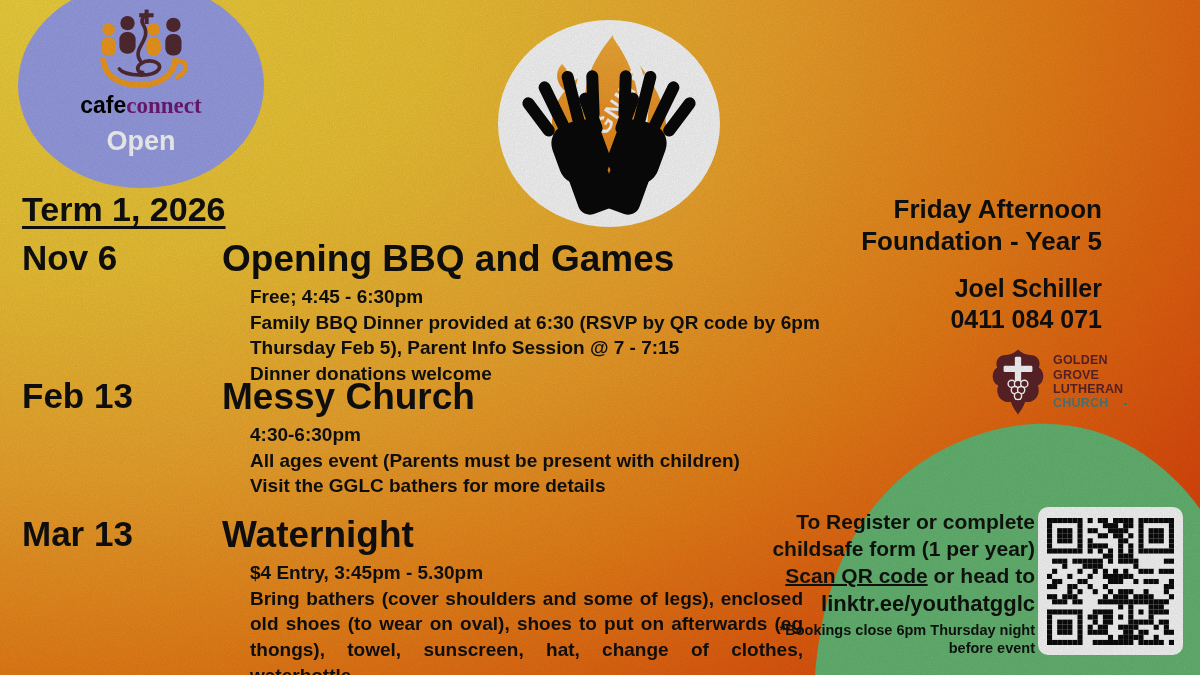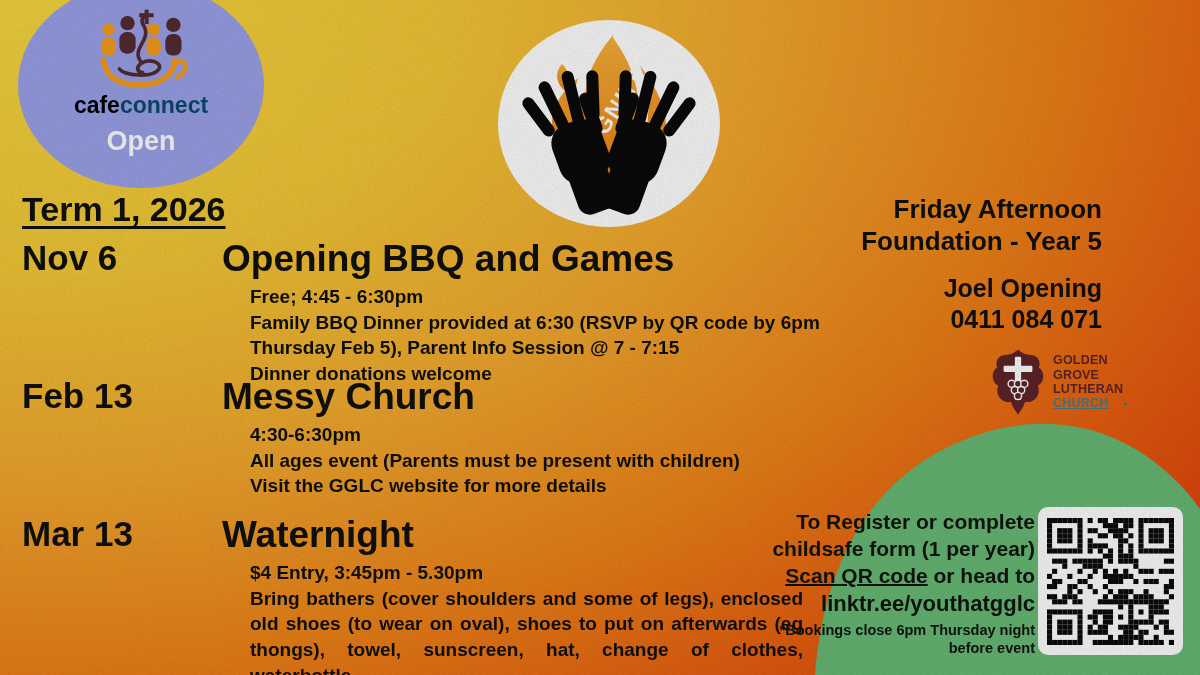--- a/index.html
+++ b/index.html
@@ -10,21 +10,21 @@
       #f6d840 0%, #f3c837 26%, #f3a82e 46%, #ef8419 63%, #e85c0f 79%, #de390b 93%, #da330a 100%);
   }
   .grain{position:absolute;inset:0;width:100%;height:100%;opacity:.12;pointer-events:none;}
 
   
   .badge-cafe{position:absolute;left:18px;top:-18px;width:246px;height:206px;
     background:#9ba1e9;border-radius:50%;text-align:center;}
   .badge-cafe svg{margin-top:26px;}
   .brand-line{font-size:23px;font-weight:700;line-height:1;margin-top:-4px;}
   .brand-cafe{color:#000000;}
-  .brand-connect{color:#0c4a6e;}
+  .brand-connect{color:#701a75;font-family:Liberation Serif, serif;}
   .open-label{color:#ffffff;font-size:27px;font-weight:700;margin-top:9px;}
 
   
   .ignite-circle{position:absolute;left:498px;top:20px;width:222px;height:207px;
     background:#ffffff;border-radius:50%;overflow:hidden;}
 
   
   .schedule-title{position:absolute;left:22px;top:190px;font-size:34px;font-weight:700;
     text-decoration:underline;text-decoration-thickness:3px;text-underline-offset:5px;}
   .event{position:absolute;left:22px;display:flex;}
@@ -35,21 +35,21 @@
   .ev1{top:240px;} .ev2{top:378px;} .ev3{top:516px;}
 
   
   .header-right{position:absolute;right:98px;top:194px;text-align:right;font-weight:700;}
   .audience{font-size:26px;line-height:1.22;}
   .contact{font-size:25px;line-height:1.22;margin-top:16px;}
 
   
   .gglc{position:absolute;left:991px;top:347px;display:flex;align-items:center;gap:8px;}
   .gglc-text{width:74px;font-size:12.5px;font-weight:700;color:#5e2429;line-height:1.15;letter-spacing:.2px;}
-  .gglc-church{color:#4e7d7d;display:flex;align-items:center;gap:16px;text-decoration:underline;}
+  .gglc-church{color:#4e7d7d;display:flex;align-items:center;gap:16px;}
   .gglc-rule{flex:1;height:2px;background:#4e7d7d;}
 
   
   .green-blob{position:absolute;right:0;bottom:0;}
   .register{position:absolute;right:165px;top:509px;width:310px;text-align:right;
     font-weight:700;color:#101410;font-size:21px;line-height:1.28;}
   .register .scan-underline{text-decoration:underline;text-decoration-thickness:2px;text-align:right;}
   .register .link{font-size:22px;text-decoration-thickness:2px;}
   .register-notes{font-size:14.5px;line-height:1.28;margin-top:3px;}
 
@@ -142,21 +142,21 @@
     </div>
   </div>
 
   <div class="event ev2">
     <div class="event-date">Feb 13</div>
     <div class="event-main">
       <div class="event-title">Messy Church</div>
       <div class="event-details">
         <div>4:30-6:30pm</div>
         <div>All ages event (Parents must be present with children)</div>
-        <div>Visit the GGLC website for more details</div>
+        <div>Visit the GGLC bathers for more details</div>
       </div>
     </div>
   </div>
 
   <div class="event ev3">
     <div class="event-date">Mar 13</div>
     <div class="event-main">
       <div class="event-title">Waternight</div>
       <div class="event-details">
         <div>$4 Entry, 3:45pm - 5.30pm</div>
@@ -164,21 +164,21 @@
       </div>
     </div>
   </div>
 
   <div class="header-right">
     <div class="audience">
       <div>Friday Afternoon</div>
       <div>Foundation - Year 5</div>
     </div>
     <div class="contact">
-      <div>Joel Opening</div>
+      <div>Joel Schiller</div>
       <div>0411 084 071</div>
     </div>
   </div>
 
   <div class="gglc">
     <svg width="54" height="70" viewBox="0 0 60 76">
       <path d="M30 2 C34 6 38 8 44 8 C52 8 56 16 53 22 C60 26 60 38 52 42 C56 52 48 62 38 60
                C36 66 33 70 30 74 C27 70 24 66 22 60 C12 62 4 52 8 42 C0 38 0 26 7 22
                C4 16 8 8 16 8 C22 8 26 6 30 2 Z" fill="#5e2429"></path>
       <rect x="26.5" y="10" width="7" height="48" rx="1.5" fill="#ffffff"></rect>

